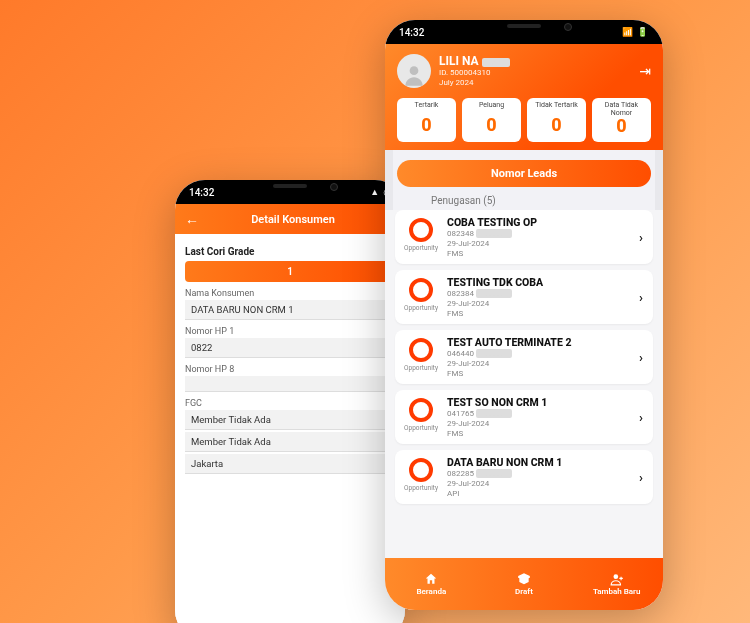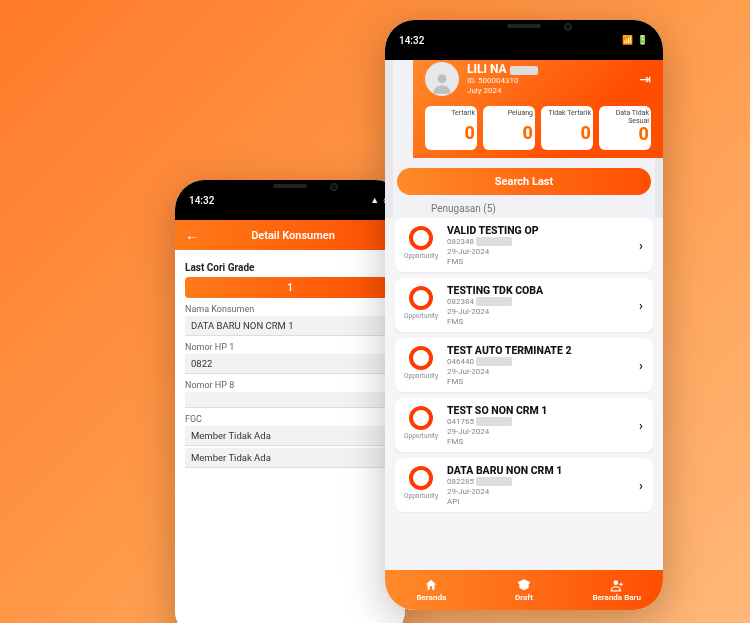--- a/index.html
+++ b/index.html
@@ -13,21 +13,21 @@
     background: #f2f2f6;
     border-radius: 30px;
     box-shadow: 0 10px 40px rgba(0,0,0,0.25), inset 0 0 0 8px #e8e8ec;
     overflow: hidden;
     display: flex; flex-direction: column;
   }
   .phone-back { left: 175px; top: 180px; width: 230px; height: 460px; z-index: 1; }
   .phone-front { left: 385px; top: 20px; width: 278px; height: 590px; z-index: 2; }
 
   .statusbar {
-    height: 40px; background: #000; color: #fff;
+    height: 24px; background: #000; color: #fff;
     display: flex; align-items: center; justify-content: space-between;
     padding: 0 14px; font-size: 10px; font-weight: 500;
     position: relative;
   }
   .notch {
     position: absolute; left: 50%; top: 0; transform: translateX(-50%);
     width: 80px; height: 14px; background: #000;
     border-radius: 0 0 10px 10px;
   }
   .notch::before {
@@ -58,36 +58,36 @@
   }
   .field-label { font-size:9px; color:#666; margin-top:6px; }
   .field-val {
     background:#f2f2f2; border-bottom:1px solid #ddd;
     font-size:9.5px; color:#333; padding:4px 6px; margin-top:2px; min-height:16px;
   }
 
   
   .fp-header {
     background: linear-gradient(135deg,#ff8a2a,#ff4e00 70%);
-    padding:2px 12px 8px; color:#fff;margin-left:28px;
+    padding:10px 12px 8px; color:#fff;
   }
   .profile-row { display:flex; align-items:center; gap:8px; }
   .avatar {
     width:34px; height:34px; border-radius:50%;
     background:#e8e8e8; display:flex; align-items:flex-end; justify-content:center;
     overflow:hidden;
   }
   .avatar svg { width:26px; height:26px; fill:#bfbfbf; }
   .prof-text .name { font-size:12px; font-weight:700; }
   .prof-text .sub { font-size:8px; opacity:.9; line-height:1.2; }
   .logout { margin-left:auto; font-size:14px; cursor:pointer; }
   .stat-row { display:flex; gap:6px; margin-top:10px; }
   .stat {
     flex:1; background:#fff; border-radius:6px;
-    text-align:right; padding:4px 2px 6px;
+    text-align:center; padding:4px 2px 6px;
   }
   .stat .sl { font-size:7px; color:#444; line-height:1.1; display:block; min-height:14px;}
   .stat .sv { font-size:18px; font-weight:800; color:#ff6a00; line-height:1; }
   .search-btn {
     margin:10px 12px 6px;
     background:linear-gradient(90deg,#ff8a2a,#ff4e00);
     color:#fff; text-align:center; font-size:11px; font-weight:700;
     border-radius:16px; padding:7px 0; cursor:pointer;
   }
   .list-head { font-size:10px; color:#777; padding:2px 14px 4px;margin-left:32px; }
@@ -104,21 +104,21 @@
   .card .tag { font-size:6.5px; color:#888; margin-top:2px;}
   .card-left { display:flex; flex-direction:column; align-items:center; width:36px;}
   .card-body { flex:1; min-width:0; }
   .card-title { font-size:10.5px; font-weight:800; color:#111; }
   .card-line { font-size:8px; color:#888; line-height:1.25; }
   .chev { align-self:center; color:#222; font-size:13px; font-weight:700; padding:0 2px;}
   .redact { background:#ddd; color:#ddd; border-radius:2px; padding:0 10px; font-size:8px;}
 
   .bottom-nav {
     background:linear-gradient(90deg,#ff8a2a,#ff4e00);
-    display:flex; height:40px;
+    display:flex; height:52px;
   }
   .nav-item {
     flex:1; color:#fff; display:flex; flex-direction:column;
     align-items:center; justify-content:center; gap:1px; cursor:pointer;
   }
   .nav-item svg { width:14px; height:14px; fill:#fff; }
   .nav-item span { font-size:8px; font-weight:600;}
 </style>
 </head>
 <body>
@@ -147,20 +147,21 @@
     <div class="field-val">0822</div>
 
     <div class="field-label">Nomor HP 8</div>
     <div class="field-val"></div>
 
     <div class="field-label">FGC</div>
     <div class="field-val">Member Tidak Ada</div>
 
     <div class="field-val">Member Tidak Ada</div>
 
+    <div class="field-val">Jakarta</div>
   </div>
 </div>
 
 <div class="phone phone-front">
   <div class="statusbar">
     <span>14:32</span>
     <div class="notch"></div>
     <div class="status-icons">
         <span>📶</span>
         <span>🔋</span>
@@ -179,36 +180,36 @@
         <div class="name"><span>LILI NA</span> <span class="redact">xx</span></div>
         <div class="sub">ID. 500004310</div>
         <div class="sub">July 2024</div>
       </div>
       <span class="logout">⇥</span>
     </div>
     <div class="stat-row">
       <div class="stat"><span class="sl">Tertarik</span><span class="sv">0</span></div>
       <div class="stat"><span class="sl">Peluang</span><span class="sv">0</span></div>
       <div class="stat"><span class="sl">Tidak Tertarik</span><span class="sv">0</span></div>
-      <div class="stat"><span class="sl">Data Tidak Sesuai</span><span class="sv">0</span></div>
-    </div>
-  </div>
-
-  <div class="search-btn">Search Last</div>
+      <div class="stat"><span class="sl">Data Tidak Nomor</span><span class="sv">0</span></div>
+    </div>
+  </div>
+
+  <div class="search-btn">Nomor Leads</div>
   <div class="list-head">Penugasan  (5)</div>
 
   <div class="fp-list">
 
     <div class="card">
       <div class="card-left">
           <div class="ring"></div>
           <div class="tag">Opportunity</div>
         </div>
       <div class="card-body">
-        <div class="card-title">VALID TESTING OP</div>
+        <div class="card-title">COBA TESTING OP</div>
         <div class="card-line"><span>082348</span> <span class="redact">xxxx</span></div>
         <div class="card-line">29-Jul-2024</div>
         <div class="card-line">FMS</div>
       </div>
       <div class="chev">›</div>
     </div>
 
     <div class="card">
       <div class="card-left">
           <div class="ring"></div>
@@ -277,16 +278,16 @@
       <svg viewBox="0 0 24 24">
           <path d="M12 2l10 5v3l-10 5L2 10V7l10-5zm0 12l8-4v7l-8 4-8-4v-7l8 4z"></path>
         </svg>
       <span>Draft</span>
     </div>
     <div class="nav-item">
       <svg viewBox="0 0 24 24">
           <circle cx="10" cy="8" r="4"></circle>
           <path d="M2 22c0-4 3.6-7 8-7s8 3 8 7H2zM19 8v6M16 11h6" stroke="#fff" stroke-width="2" fill="none"></path>
         </svg>
-      <span>Beranda Baru</span>
+      <span>Tambah Baru</span>
     </div>
   </div>
 </div>
 
 </body></html>

